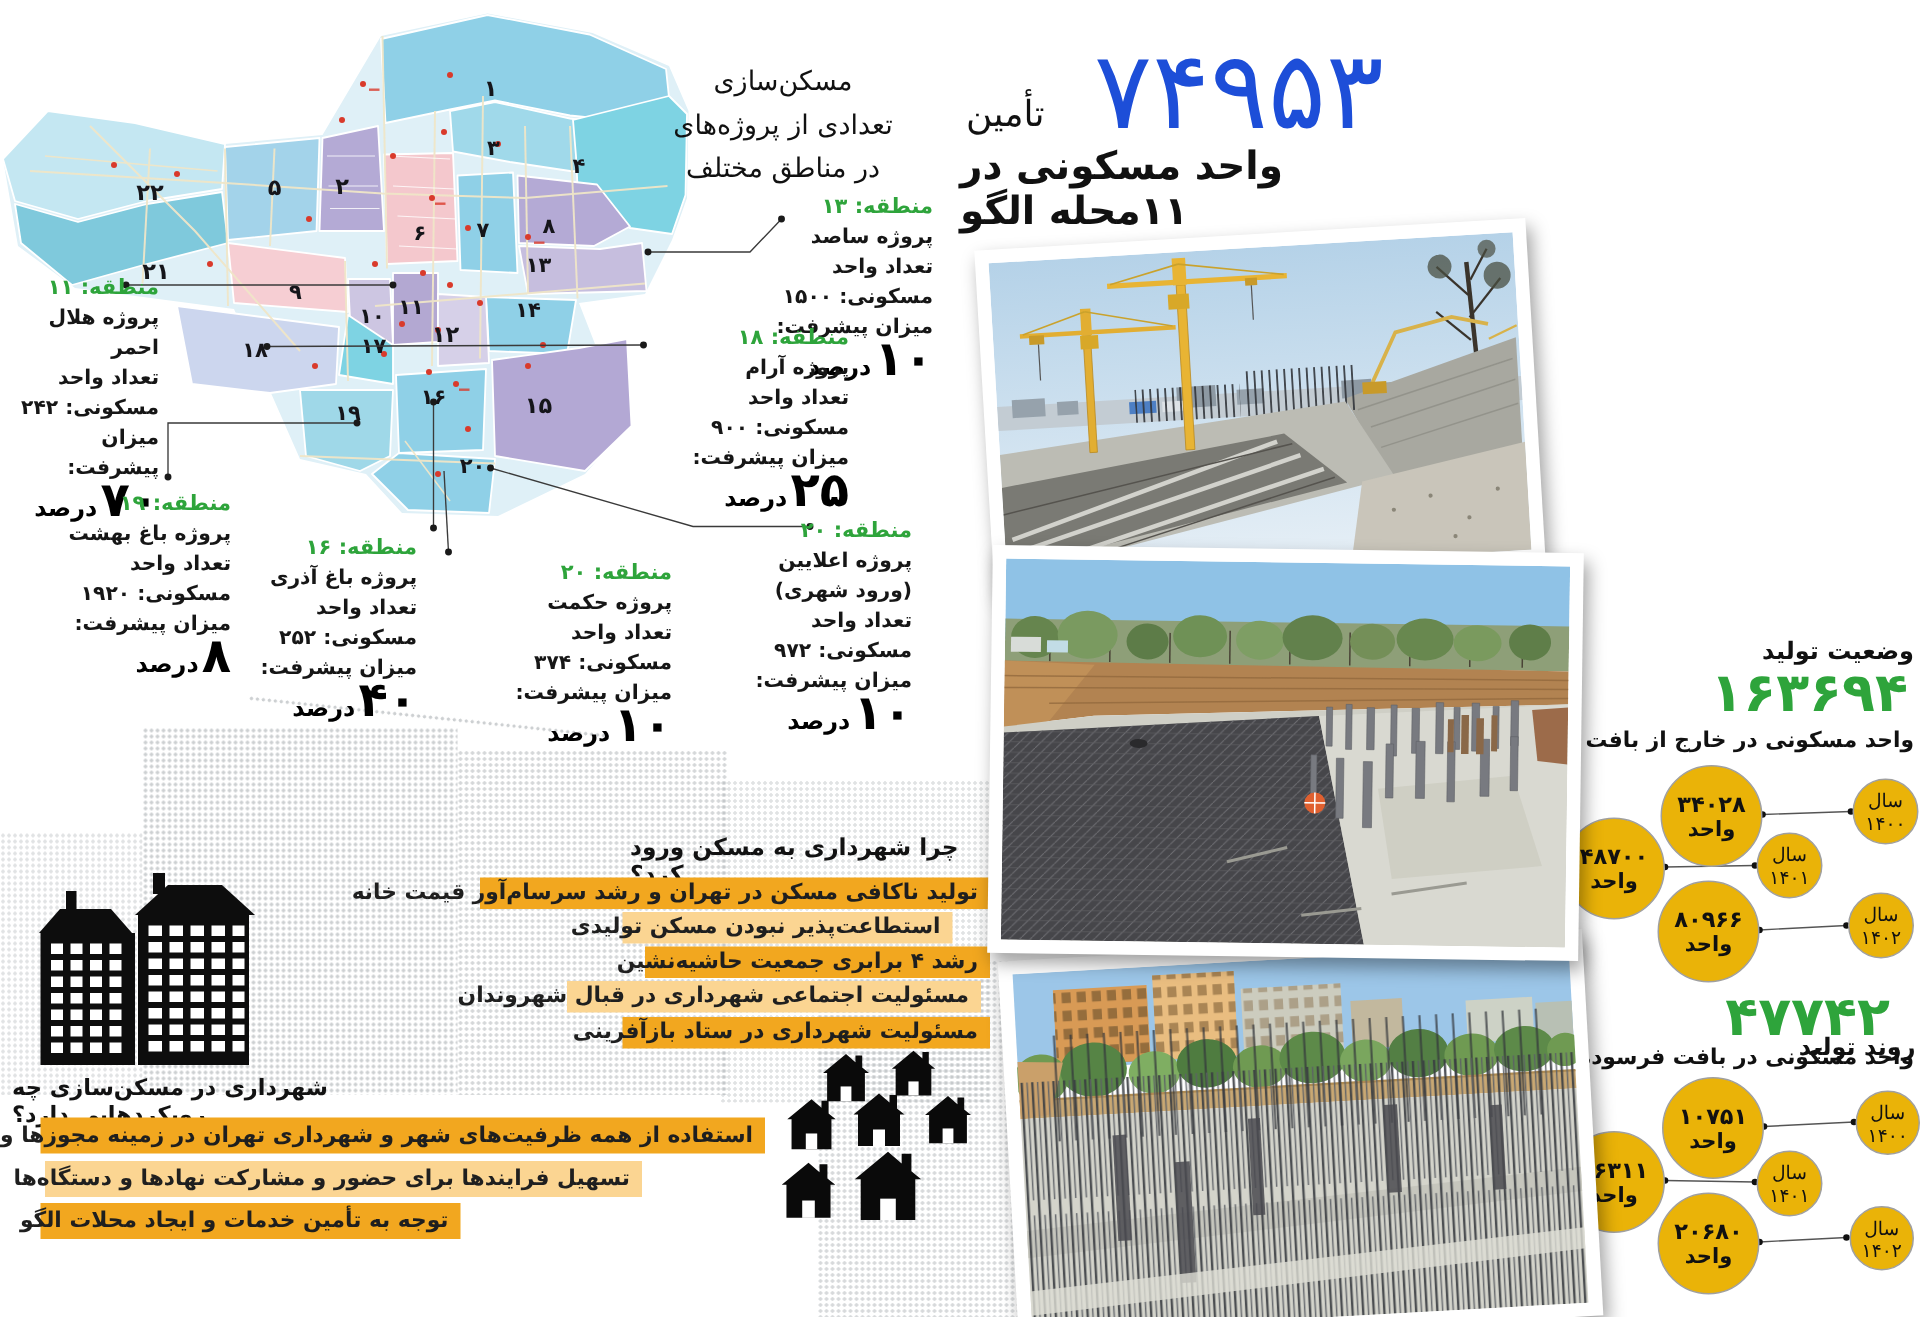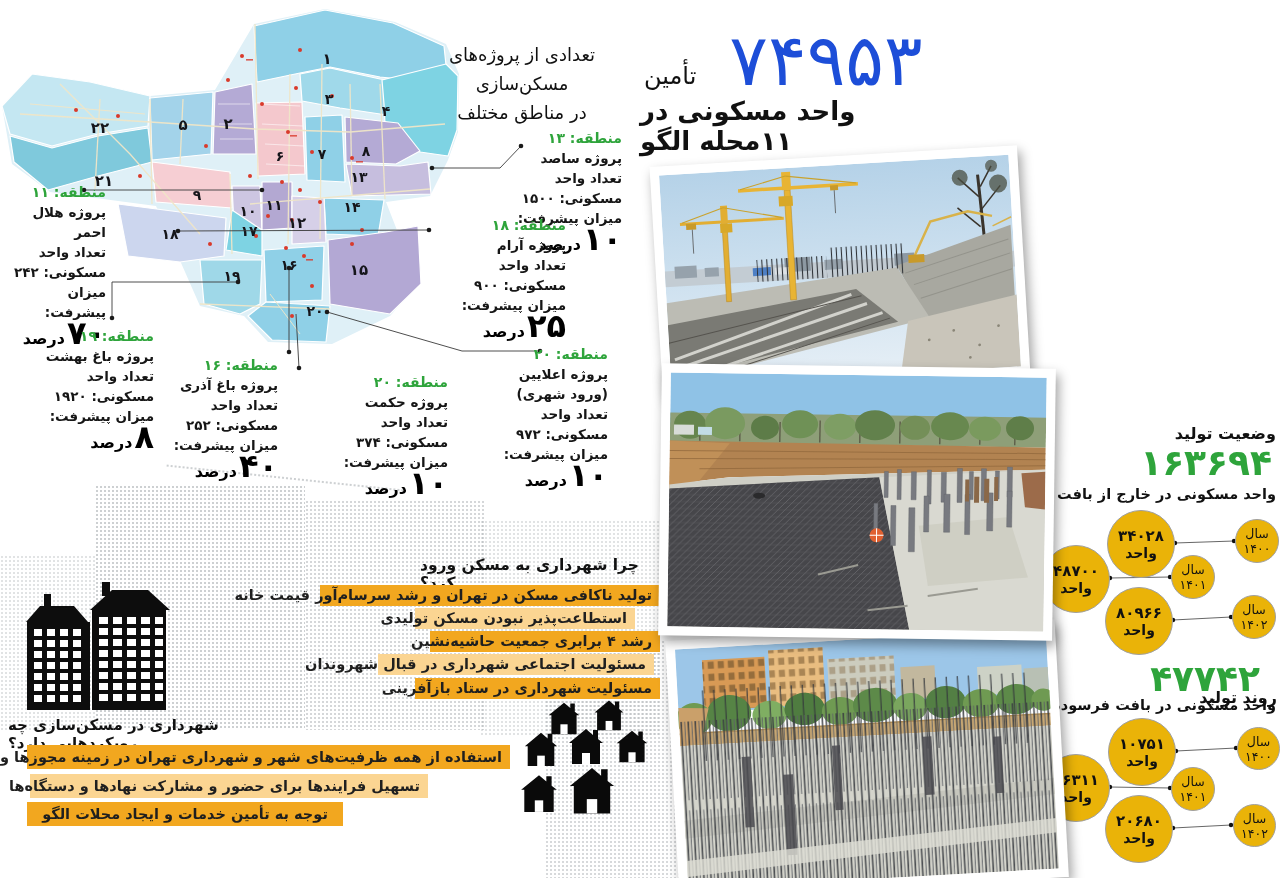--- a/index.html
+++ b/index.html
@@ -190,22 +190,22 @@
         <circle cx="327" cy="312" r="2.3"></circle>
       <circle cx="540" cy="351" r="2.3"></circle>
     </g>
   </svg>
 
   <div class="hero-num">۷۴۹۵۳</div>
   <div class="hero-word" dir="rtl">تأمین</div>
   <div class="hero-line2">واحد مسکونی در ۱۱محله الگو</div>
 
   <div class="intro">
+    <div>مسکن‌سازی</div>
     <div>تعدادی از پروژه‌های</div>
-    <div>مسکن‌سازی</div>
     <div>در مناطق مختلف</div>
   </div>
 
   <div class="cal" style="left:445px;top:128px;width:177px;">
     <div class="reg">منطقه: ۱۳</div>
     <div>پروژه ساصد</div>
     <div>تعداد واحد</div>
     <div>مسکونی: ۱۵۰۰</div>
     <div>میزان پیشرفت:</div>
     <div class="pct"><span class="big">۱۰</span><span class="unit">درصد</span></div>
@@ -383,21 +383,21 @@
   <div class="sec-h" style="left:420px;top:556px;width:238px;text-align:left;">چرا شهرداری به مسکن ورود کرد؟</div>
   <div class="strip dark" style="left:320px;top:585px;width:340px;height:21px;line-height:21px;">تولید ناکافی مسکن در تهران و رشد سرسام‌آور قیمت خانه</div>
   <div class="strip light" style="left:415px;top:608px;width:220px;height:21px;line-height:21px;">استطاعت‌پذیر نبودن مسکن تولیدی</div>
   <div class="strip dark" style="left:430px;top:631px;width:230px;height:21px;line-height:21px;">رشد ۴ برابری جمعیت حاشیه‌نشین</div>
   <div class="strip light" style="left:378px;top:654px;width:276px;height:21px;line-height:21px;">مسئولیت اجتماعی شهرداری در قبال شهروندان</div>
   <div class="strip dark" style="left:415px;top:678px;width:245px;height:21px;line-height:21px;">مسئولیت شهرداری در ستاد بازآفرینی</div>
 
   <div class="sec-h" style="left:8px;top:716px;width:256px;text-align:left;font-size:15px;">شهرداری در مسکن‌سازی چه رویکردهایی دارد؟</div>
   <div class="strip dark" style="left:27px;top:745px;width:483px;height:24px;line-height:24px;">استفاده از همه ظرفیت‌های شهر و شهرداری تهران در زمینه مجوزها و عوارض</div>
   <div class="strip light" style="left:30px;top:774px;width:398px;height:24px;line-height:24px;">تسهیل فرایندها برای حضور و مشارکت نهادها و دستگاه‌ها</div>
-  <div class="strip dark" style="left:27px;top:802px;width:316px;height:24px;line-height:24px;">توجه به تأمین خدمات و ایجاد محلات الگو</div>
+  <div class="strip dark" style="left:27px;top:802px;width:280px;height:24px;line-height:24px;">توجه به تأمین خدمات و ایجاد محلات الگو</div>
 
   <div class="stat-t" style="right:4px;top:424px;">وضعیت تولید</div>
   <div class="stat-n" style="right:8px;top:442px;font-size:36px;">۱۶۳۶۹۴</div>
   <div class="stat-s" style="right:4px;top:486px;">واحد مسکونی در خارج از بافت فرسوده</div>
 
   <div class="stat-t" style="right:3px;top:644px;margin-top:44px;">روند تولید</div>
   <div class="stat-n" style="right:20px;top:658px;font-size:36px;">۴۷۷۴۲</div>
   <div class="stat-s" style="right:4px;top:697px;">واحد مسکونی در بافت فرسوده</div>
 
   <svg class="abs" viewBox="1035 515 245 363" style="left:1035px;top:515px;width:245px;height:363px;z-index:1;">

